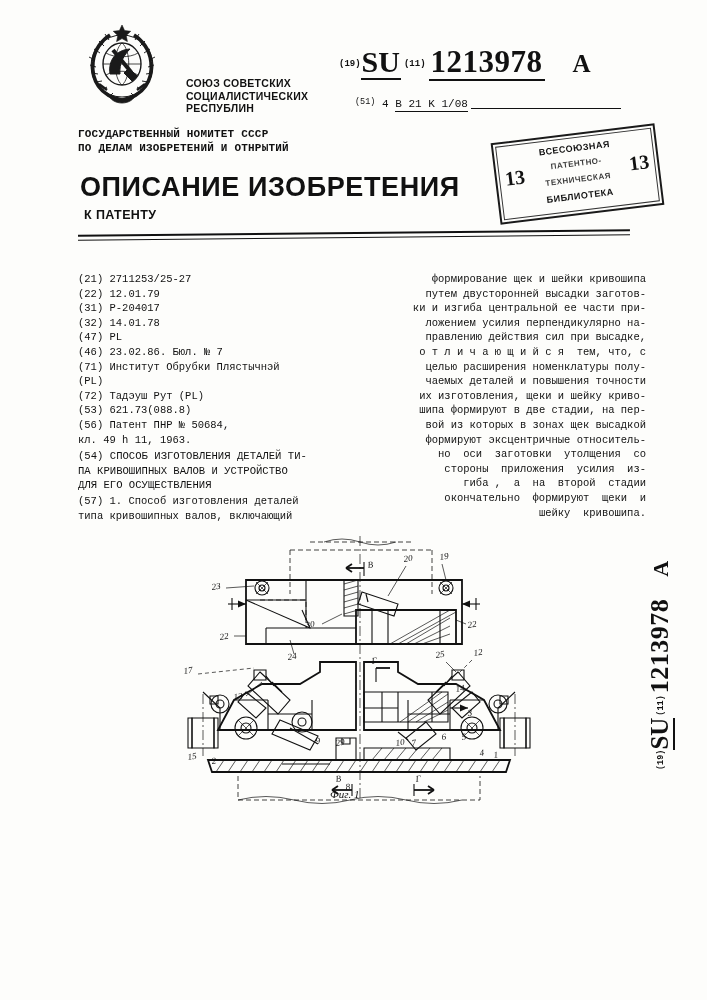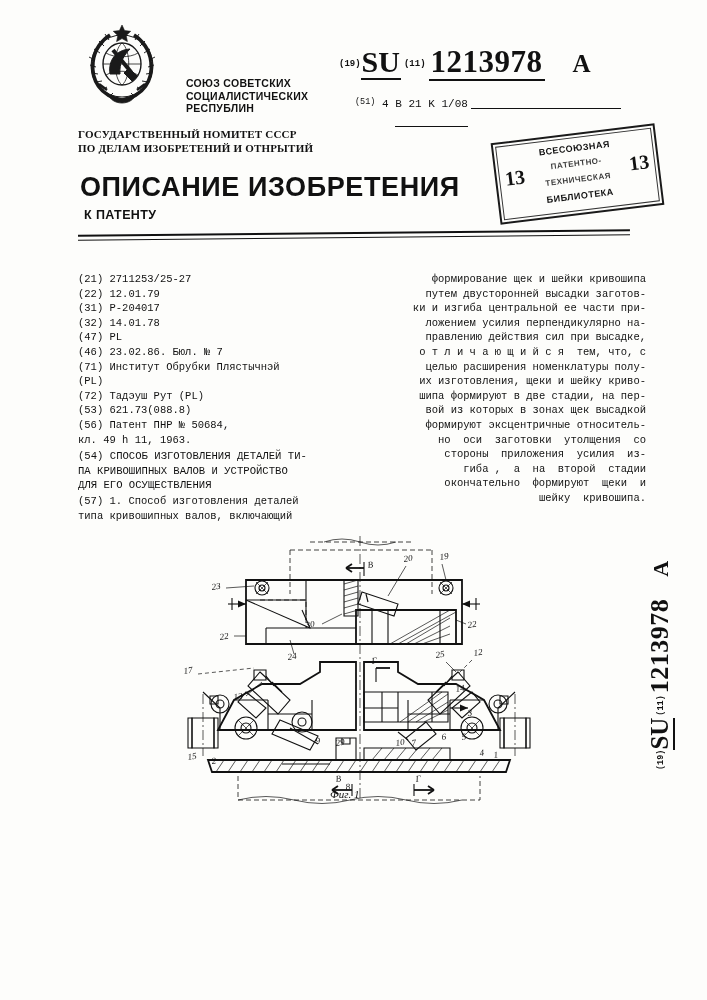--- a/index.html
+++ b/index.html
@@ -17,21 +17,21 @@
   .emblem{position:absolute;left:86px;top:22px;width:72px;height:92px;}
   .ussr-line{
     position:absolute;left:186px;top:32px;
     font-family:"Liberation Sans","DejaVu Sans",sans-serif;
     font-weight:bold;font-size:10.5px;line-height:12.6px;
     letter-spacing:.3px;
     margin-top:45px;
   }
   .cmt{
     position:absolute;left:78px;top:128px;
-    font-family:Liberation Serif, serif;
+    font-family:Liberation Mono, monospace;
     font-weight:bold;font-size:11px;line-height:13.5px;letter-spacing:.2px;
   }
   .opis{
     position:absolute;left:80px;top:172px;
     font-family:"Liberation Sans","DejaVu Sans",sans-serif;
     font-weight:bold;font-size:27px;letter-spacing:.6px;
   }
   .kpat{
     position:absolute;left:84px;top:208px;
     font-family:"Liberation Sans","DejaVu Sans",sans-serif;
@@ -51,21 +51,21 @@
     font-family:"Liberation Serif","DejaVu Serif",serif;
     font-weight:bold;font-size:31px;letter-spacing:.5px;
     border-bottom:2px solid #111;padding:0 2px;
   }
   .kindcode{
     font-family:"Liberation Serif","DejaVu Serif",serif;
     font-weight:bold;font-size:25px;margin-left:28px;
   }
   .ipc{position:absolute;left:355px;top:97px;font-size:11px;white-space:nowrap;}
   .ipc .c51{font-size:8.5px;vertical-align:3px;}
-  .ipc .cls{border-bottom:1px solid #111;padding-bottom:16px;}
+  .ipc .cls{border-bottom:1px solid #111;padding-bottom:1px;}
   .ipc .ipc-rule{display:inline-block;width:150px;border-bottom:1px solid #111;
                  height:9px;vertical-align:-2px;margin-left:3px;}
 
   
   .stamp{
     position:absolute;left:495px;top:133px;width:165px;height:82px;
     transform:rotate(-7deg);
   }
   .stamp .frame{
     position:absolute;inset:0;border:2px solid #1a1a1a;
@@ -253,20 +253,21 @@
   </div>
 
   <div class="col-right">
     <div class="ln">формирование щек и шейки кривошипа</div>
     <div class="ln">путем двусторонней высадки заготов-</div>
     <div class="ln">ки и изгиба центральной ее части при-</div>
     <div class="ln">ложением усилия перпендикулярно на-</div>
     <div class="ln">правлению действия сил при высадке,</div>
     <div class="ln">о т л и ч а ю щ и й с я  тем, что, с</div>
     <div class="ln">целью расширения номенклатуры полу-</div>
+    <div class="ln">чаемых деталей и повышения точности</div>
     <div class="ln">их изготовления, щеки и шейку криво-</div>
     <div class="ln">шипа формируют в две стадии, на пер-</div>
     <div class="ln">вой из которых в зонах щек высадкой</div>
     <div class="ln">формируют эксцентричные относитель-</div>
     <div class="ln">но  оси  заготовки  утолщения  со</div>
     <div class="ln">стороны  приложения  усилия  из-</div>
     <div class="ln">гиба ,  а  на  второй  стадии</div>
     <div class="ln">окончательно  формируют  щеки  и</div>
     <div class="ln">шейку  кривошипа.</div>
   </div>

